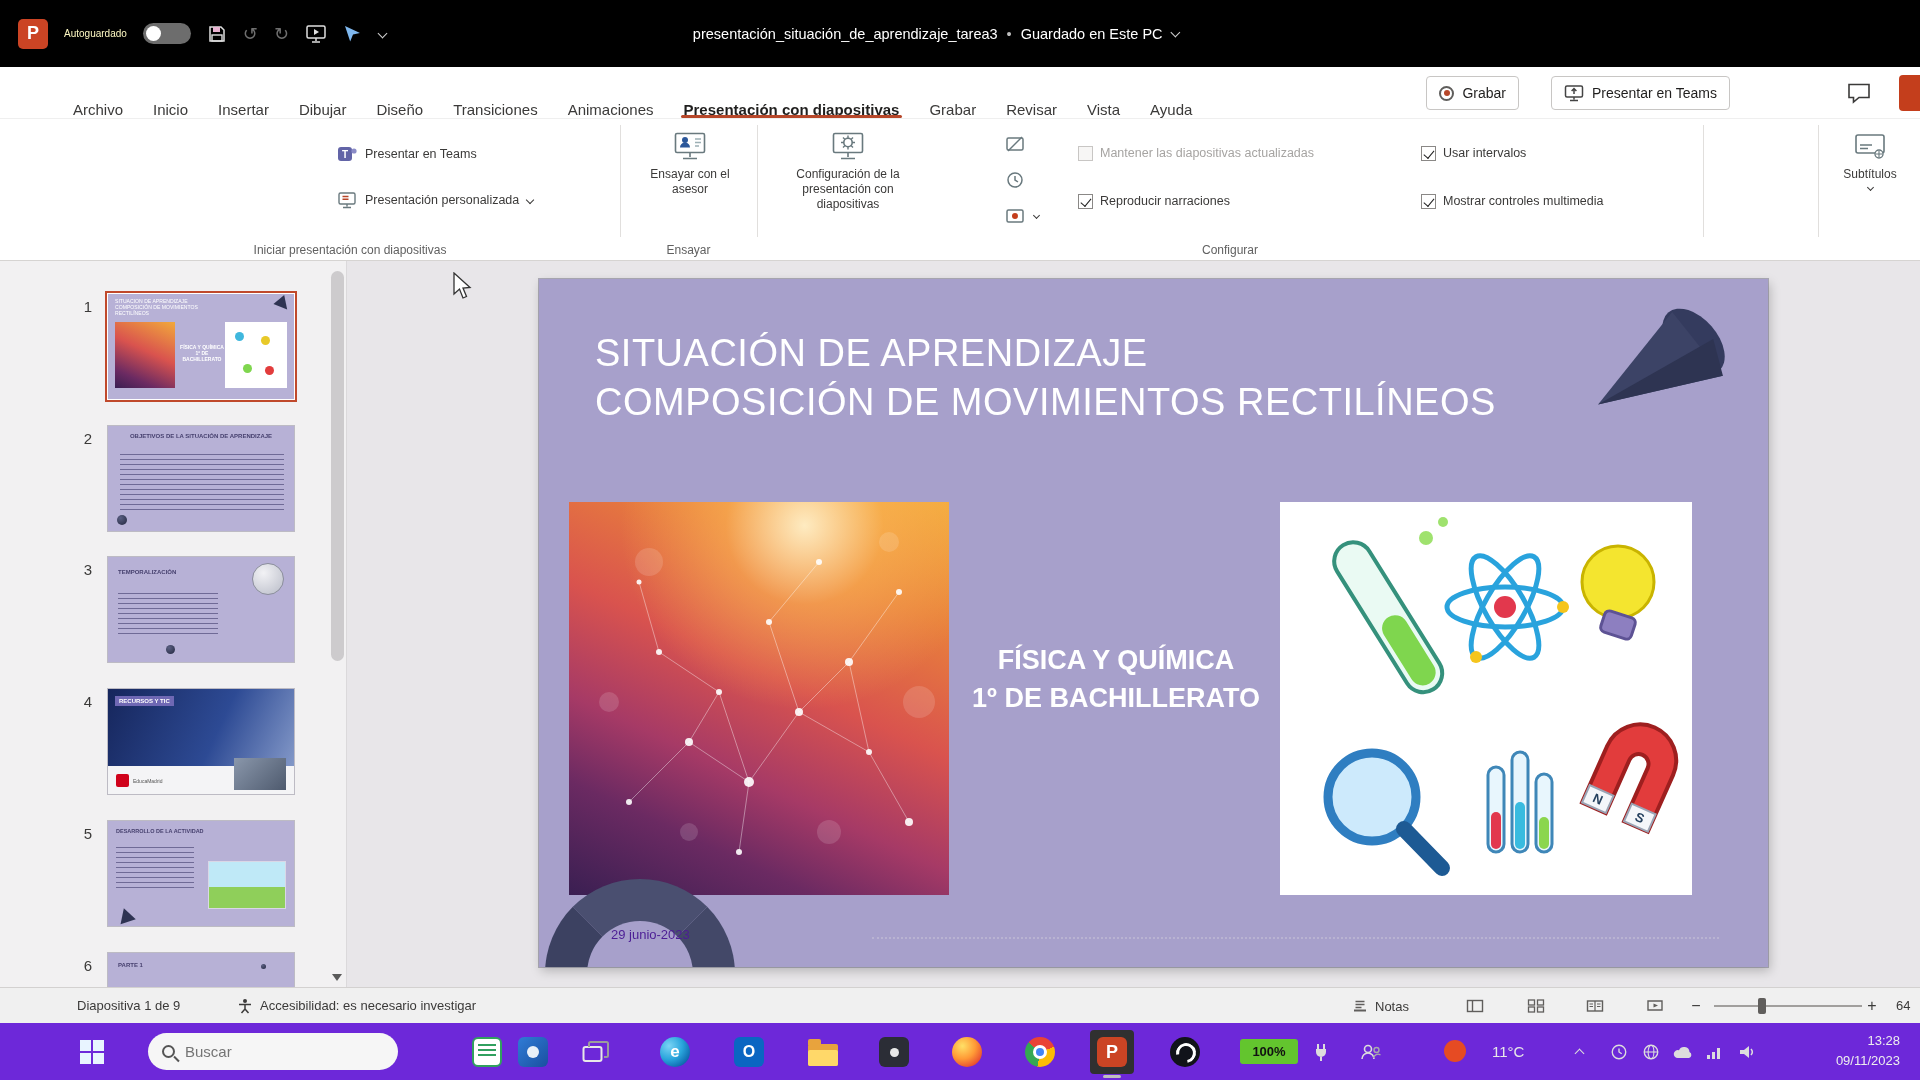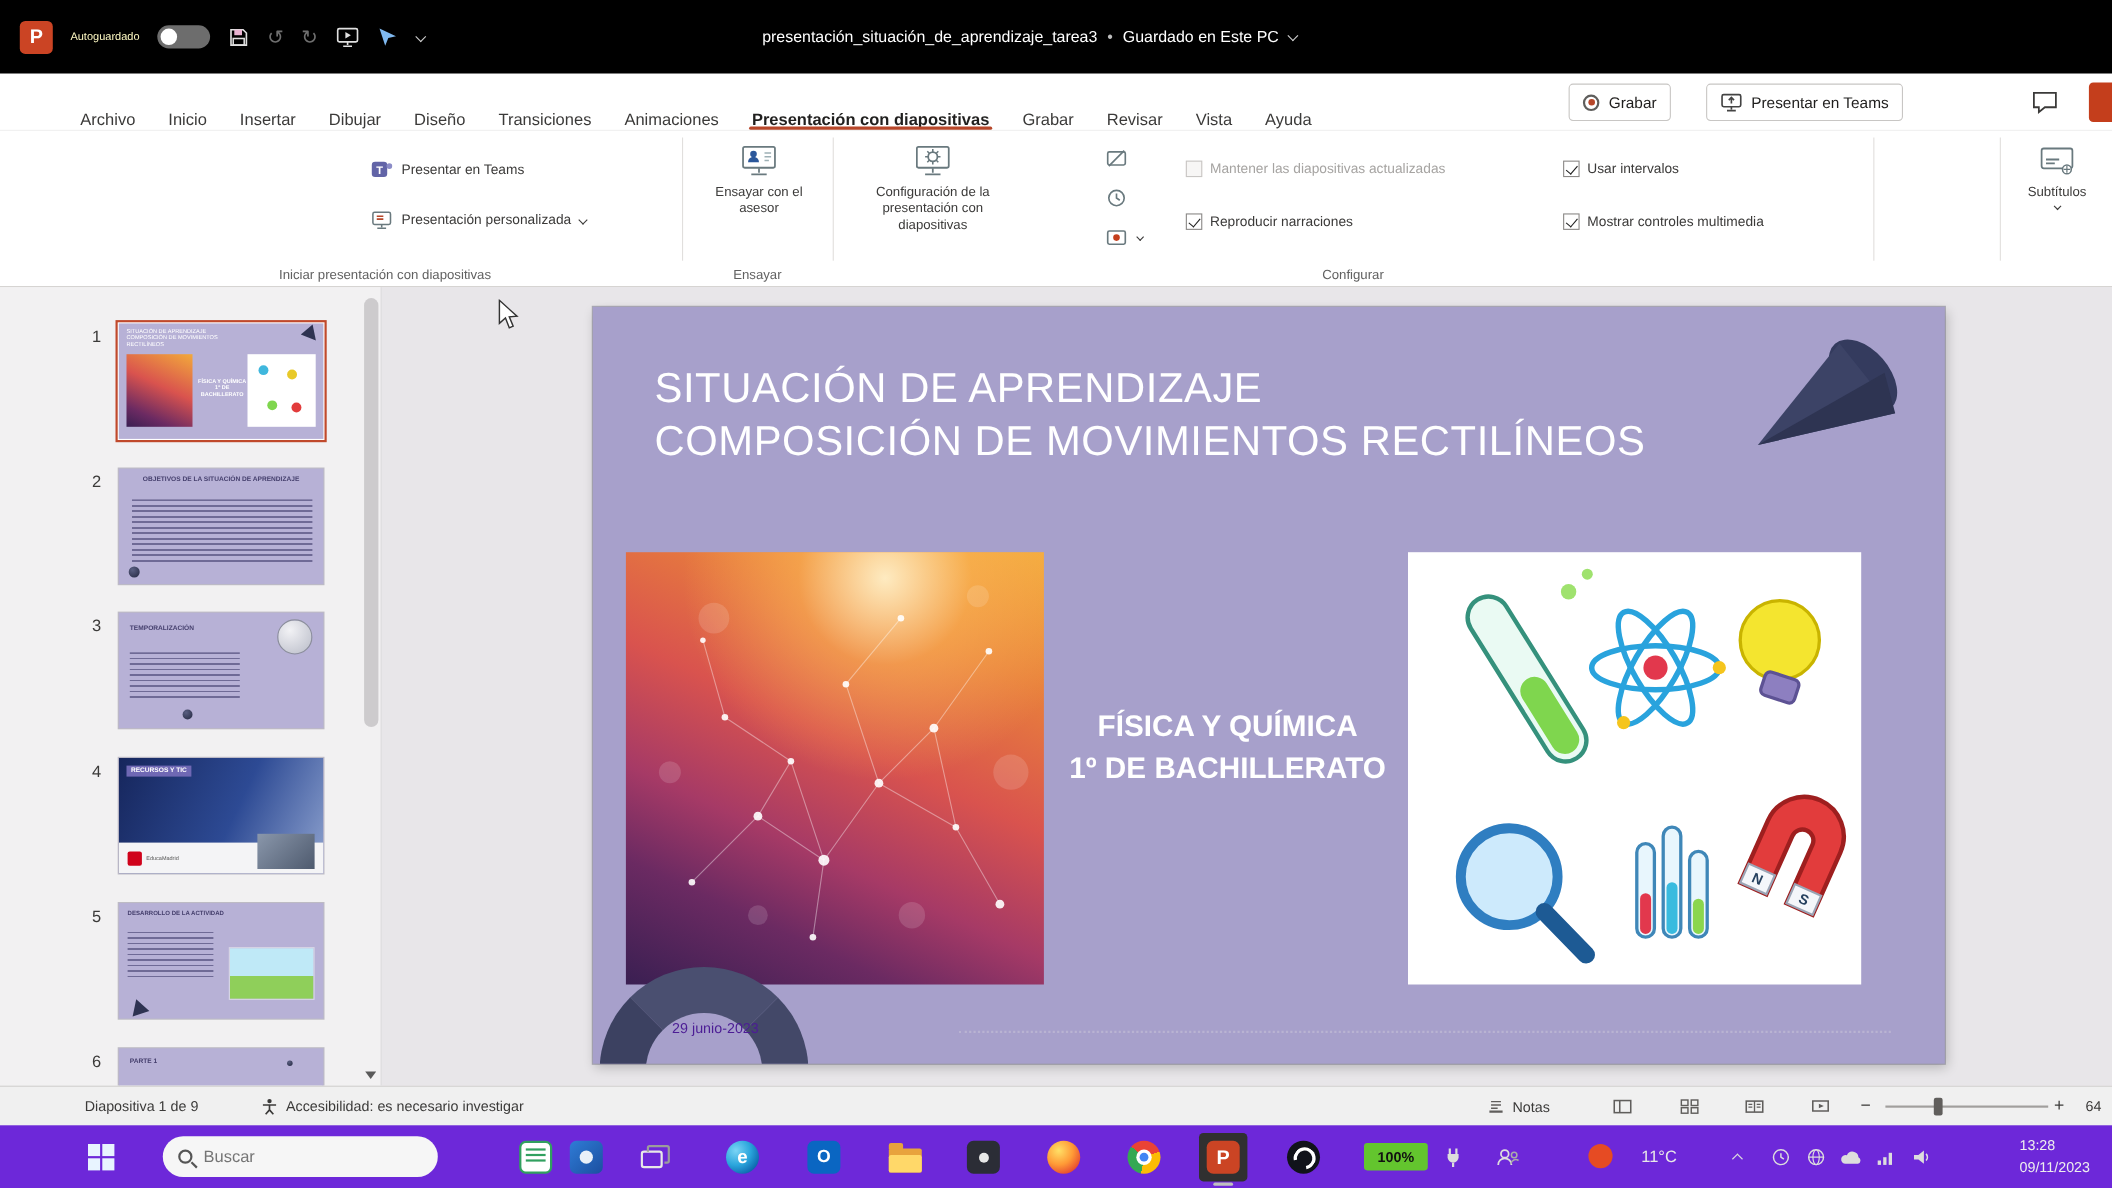--- a/index.html
+++ b/index.html
@@ -86,21 +86,21 @@
 .obs{background:#11131a}
 .obs::after{content:"";position:absolute;left:6px;top:6px;width:14px;height:14px;border-radius:50%;border:3px solid #fff;border-bottom-color:transparent;transform:rotate(35deg)}
 .folder{width:30px;height:22px;position:relative;background:#e8a33d;border-radius:2px;margin-top:6px}
 .folder::before{content:"";position:absolute;top:-5px;left:0;width:13px;height:6px;background:#e8a33d;border-radius:2px 2px 0 0}
 .folder::after{content:"";position:absolute;left:0;bottom:0;width:30px;height:16px;background:#ffd869;border-radius:2px}
 #tb-search{position:absolute;left:148px;top:10px;width:250px;height:37px;border-radius:19px;background:#f6f6f6;display:flex;align-items:center;gap:10px;padding:0 14px;cursor:text}
 #tb-search input{border:none;background:transparent;font-size:15px;color:#333;outline:none;width:170px;font-family:inherit}
 .magd{position:relative;width:13px;height:13px;border:2px solid #555;border-radius:50%;display:inline-block;flex:none}
 .magd::after{content:"";position:absolute;width:7px;height:2px;background:#555;transform:rotate(45deg);left:9px;top:11px}
 .traytxt{position:absolute;color:#e8e8e8;font-size:15px;line-height:57px}
-#clockblk{position:absolute;right:20px;top:8px;text-align:left;color:#eee;font-size:13px;line-height:20px;cursor:pointer}
+#clockblk{position:absolute;right:20px;top:8px;text-align:right;color:#eee;font-size:13px;line-height:20px;cursor:pointer}
 #battchip{position:absolute;left:1240px;top:16px;width:58px;height:25px;background:#63c52e;color:#111;font-size:13px;font-weight:bold;border-radius:3px;display:flex;align-items:center;justify-content:center;cursor:pointer}
 .trayic{position:absolute;top:18px;width:22px;height:22px;display:flex;align-items:center;justify-content:center;cursor:pointer}
 </style>
 </head>
 <body>
 
 <div id="titlebar">
   <div class="tb-left">
     <div class="applogo">
         <span>P</span>

